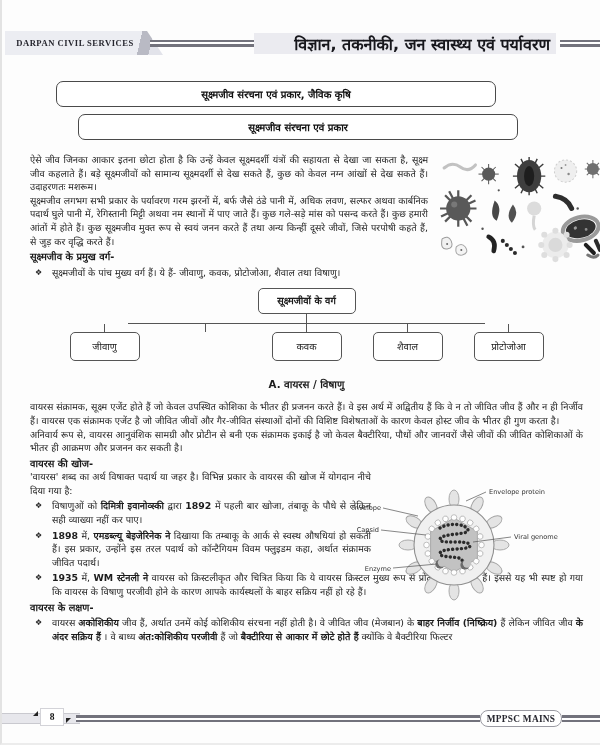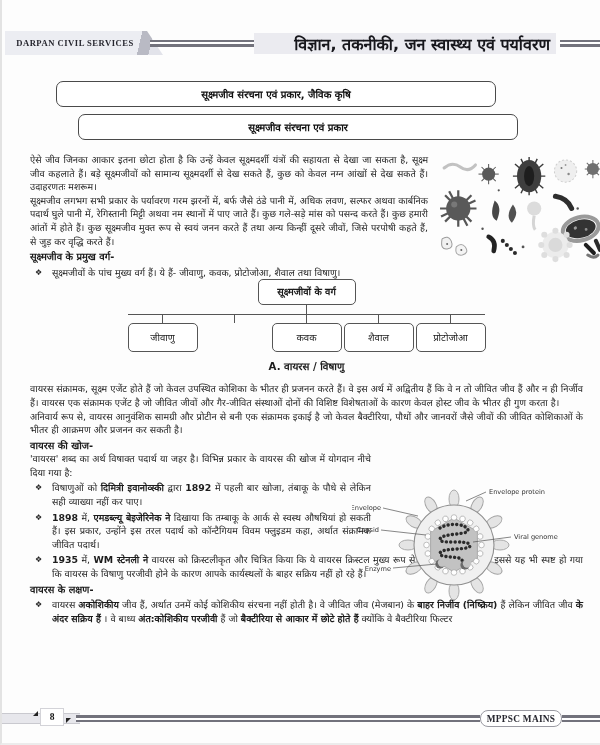--- a/index.html
+++ b/index.html
@@ -50,36 +50,36 @@
   .content { position:absolute; left:28px; top:153px; width:553px; font-size:9.4px; line-height:13.6px; text-align:justify; }
   .para { margin:0; }
   .h-bold { font-weight:bold; font-size:9.8px; margin-top:2px; }
   .bullet { position:relative; padding-left:22px; margin-top:2px; }
   .bullet .bmark { position:absolute; left:5px; top:0; font-size:8px; color:#222; }
   .microbes {
     float:right; width:167px; height:108px; margin:2px -20px 4px 8px;
   }
 
   
-  .flowchart { }
+  .flowchart { margin-top:9px; }
   .fc-root {
     width:98px; margin:0 auto; border:1.2px solid #555; border-radius:5px;
     text-align:center; font-weight:bold; font-size:9.6px; padding:5px 2px; background:#fff;
   }
   .fc-vline { width:1.2px; height:9px; background:#555; margin:0 auto; }
   .fc-hline { width:357px; height:1.2px; background:#555; margin:0 auto; }
-  .fc-row { display:flex; justify-content:center; gap:2px; }
+  .fc-row { display:flex; justify-content:center; gap:31px; }
   .fc-child { width:70px; }
   .fc-tick { width:1.2px; height:8px; background:#555; margin:0 auto; }
   .fc-box {
     border:1.2px solid #555; border-radius:5px; text-align:center;
     font-size:9.6px; padding:6.5px 2px; background:#fff;
   }
 
-  .sec-head { text-align:center; font-weight:bold; font-size:10.2px; margin:8px 0 9px 0; }
+  .sec-head { text-align:center; font-weight:bold; font-size:10.2px; margin:17px 0 9px 0; }
 
   .discovery-wrap { width:341px; }
   .full { width:553px; }
 
   
   .virus-svg { position:absolute; left:350px; top:480px; }
   .vlabel { font-family:"DejaVu Sans",sans-serif; font-size:6.6px; fill:#333; }
 
   
   .ftr { position:absolute; top:707px; left:0; width:600px; height:24px; }

